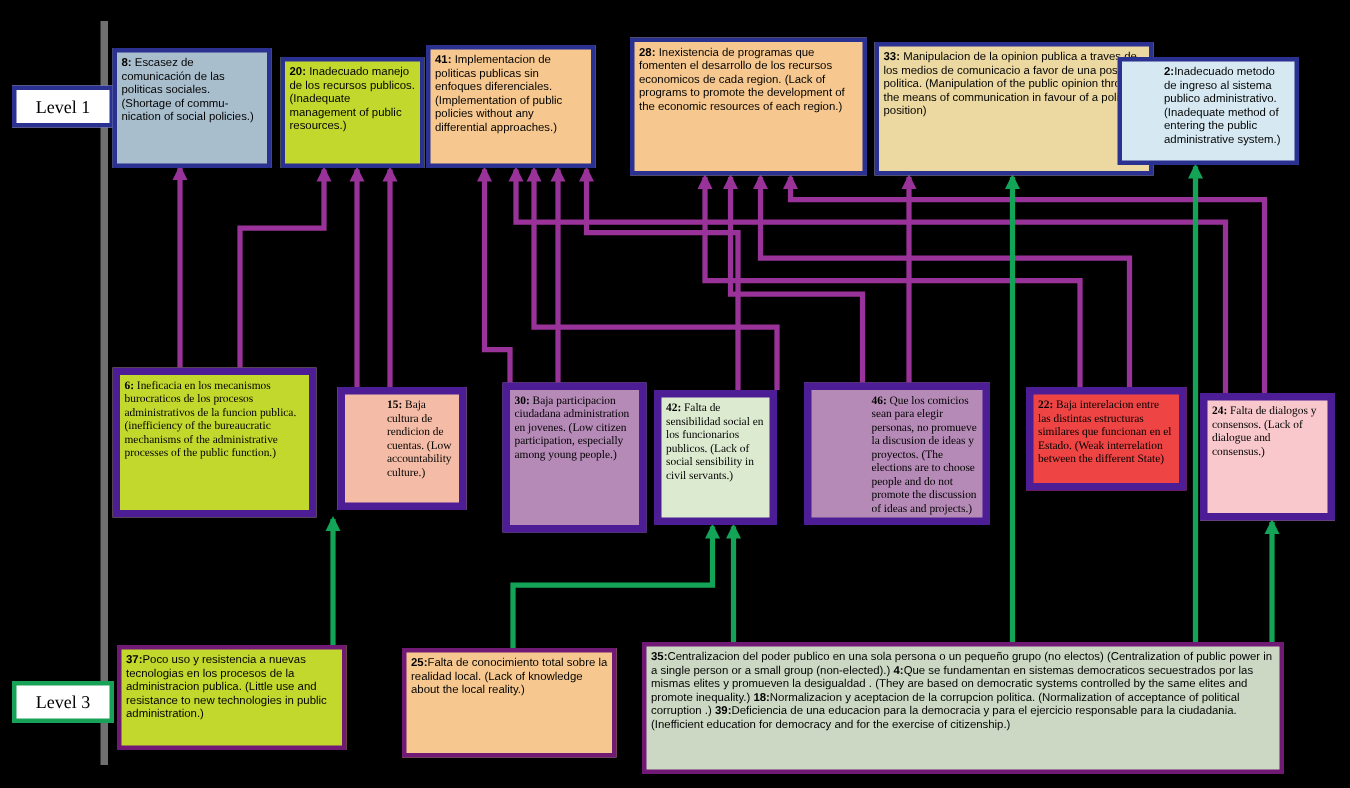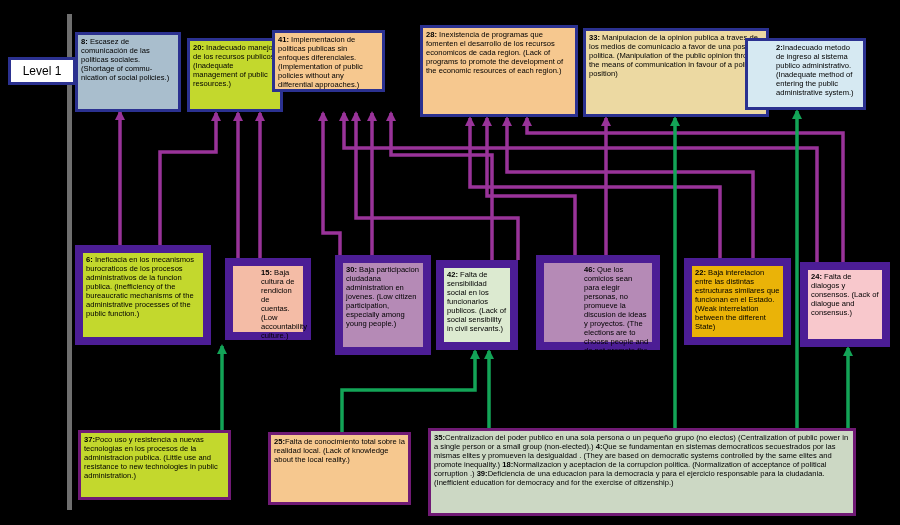--- a/index.html
+++ b/index.html
@@ -2,26 +2,26 @@
 <html><head>
 <meta charset="utf-8">
 <style>
   html,body{margin:0;padding:0;background:#000;}
   .stage{position:relative;width:900px;height:525px;background:#000;overflow:hidden;
          font-family:"Liberation Sans",sans-serif;}
   #wires{position:absolute;left:0;top:0;width:900px;height:525px;}
   .axis-bar{position:absolute;background:#6f6f6f;}
   .lvl-label{position:absolute;width:62px;height:22px;background:#fff;color:#000;
              display:flex;align-items:center;justify-content:center;
-             font-size:12px;border-style:solid;border-width:3px;}
+             font-size:12px;border-style:solid;border-width:3px;font-family:Liberation Serif, serif;}
   .node{position:absolute;box-sizing:border-box;color:#000;font-size:7.6px;
         line-height:1.18;padding:3px 3px;}
   .node b{font-weight:bold;}
   .lvl1{border:3px solid #2b3190;}
-  .lvl2{border:8px solid #4c1d95;}
+  .lvl2{border:5px solid #4c1d95;font-family:Liberation Serif, serif;}
   .lvl3{border:3px solid #701a75;}
   .bl1{border-color:#2b3190;}
   .bl2{border-color:#8e2f92;}
   .bl3{border-color:#17a258;}
 </style>
 </head>
 <body>
 
 <div class="stage">
   <svg id="wires" viewBox="0 0 900 525">
@@ -64,32 +64,35 @@
       <polyline points="797,428 797,111" fill="none" stroke="#13a457" stroke-width="3.5"></polyline>
       <path d="M792 119 L802 119 L797 109 Z" fill="#13a457"></path>
       <polyline points="848,428 848,348" fill="none" stroke="#13a457" stroke-width="3.5"></polyline>
       <path d="M843 356 L853 356 L848 346 Z" fill="#13a457"></path>
     </svg>
   <div class="axis-bar" style="left:67px;top:14px;width:5px;height:496px;"></div>
 
   <div class="lvl-label bl1" style="left:8px;top:57px;">
       <span>Level 1</span>
     </div>
+  <div class="lvl-label bl3" style="left:8px;top:454px;">
+      <span>Level 3</span>
+    </div>
 
   <div id="nodes">
       <div class="node lvl1" style="left: 75px; top: 32px; width: 106px; height: 80px; background: rgb(169, 190, 205);"><b>8:</b><span> Escasez de comunicación de las politicas sociales. (Shortage of commu- nication of social policies.)</span></div>
       <div class="node lvl1" style="left: 187px; top: 38px; width: 96px; height: 74px; background: rgb(195, 216, 45);"><b>20:</b><span> Inadecuado manejo de los recursos publicos. (Inadequate management of public resources.)</span></div>
-      <div class="node lvl1" style="left: 272px; top: 30px; width: 113px; height: 62px; background: rgb(246, 200, 143);"><b>41:</b><span> Implementacion de politicas publicas sin enfoques diferenciales. (Implementation of public policies without any differential approaches.)</span></div>
+      <div class="node lvl1" style="left: 284px; top: 30px; width: 113px; height: 82px; background: rgb(246, 200, 143);"><b>41:</b><span> Implementacion de politicas publicas sin enfoques diferenciales. (Implementation of public policies without any differential approaches.)</span></div>
       <div class="node lvl1" style="left: 420px; top: 25px; width: 158px; height: 92px; background: rgb(246, 200, 143);"><b>28:</b><span> Inexistencia de programas que fomenten el desarrollo de los recursos economicos de cada region. (Lack of programs to promote the development of the economic resources of each region.)</span></div>
       <div class="node lvl1" style="left: 583px; top: 28px; width: 186px; height: 89px; background: rgb(236, 217, 162);"><b>33:</b><span> Manipulacion de la opinion publica a traves de los medios de comunicacio a favor de una postura politica. (Manipulation of the public opinion through the means of communication in favour of a political position)</span></div>
       <div class="node lvl1" style="left: 745px; top: 38px; width: 121px; height: 72px; background: rgb(214, 233, 242); padding-left: 28px;"><b>2:</b><span>Inadecuado metodo de ingreso al sistema publico administrativo. (Inadequate method of entering the public administrative system.)</span></div>
       <div class="node lvl2" style="left: 75px; top: 245px; width: 136px; height: 100px; background: rgb(195, 216, 45);"><b>6:</b><span> Ineficacia en los mecanismos burocraticos de los procesos administrativos de la funcion publica. (inefficiency of the bureaucratic mechanisms of the administrative processes of the public function.)</span></div>
       <div class="node lvl2" style="left: 225px; top: 258px; width: 86px; height: 82px; background: rgb(244, 188, 166); padding-left: 28px;"><b>15:</b><span> Baja cultura de rendicion de cuentas. (Low accountability culture.)</span></div>
       <div class="node lvl2" style="left: 335px; top: 255px; width: 96px; height: 100px; background: rgb(181, 138, 182);"><b>30:</b><span> Baja participacion ciudadana administration en jovenes. (Low citizen participation, especially among young people.)</span></div>
       <div class="node lvl2" style="left: 436px; top: 260px; width: 82px; height: 90px; background: rgb(220, 234, 208);"><b>42:</b><span> Falta de sensibilidad social en los funcionarios publicos. (Lack of social sensibility in civil servants.)</span></div>
       <div class="node lvl2" style="left: 536px; top: 255px; width: 124px; height: 95px; background: rgb(181, 138, 182); padding-left: 40px;"><b>46:</b><span> Que los comicios sean para elegir personas, no promueve la discusion de ideas y proyectos. (The elections are to choose people and do not promote the discussion of ideas and projects.)</span></div>
-      <div class="node lvl2" style="left: 684px; top: 258px; width: 107px; height: 87px; background: #eab308;"><b>22:</b><span> Baja interelacion entre las distintas estructuras similares que funcionan en el Estado. (Weak interrelation between the different State)</span></div>
+      <div class="node lvl2" style="left: 684px; top: 258px; width: 107px; height: 69px; background: #ef4444;"><b>22:</b><span> Baja interelacion entre las distintas estructuras similares que funcionan en el Estado. (Weak interrelation between the different State)</span></div>
       <div class="node lvl2" style="left: 800px; top: 262px; width: 90px; height: 85px; background: rgb(248, 200, 204);"><b>24:</b><span> Falta de dialogos y consensos. (Lack of dialogue and consensus.)</span></div>
       <div class="node lvl3" style="left: 78px; top: 430px; width: 153px; height: 70px; background: rgb(195, 216, 45);"><b>37:</b><span>Poco uso y resistencia a nuevas tecnologias en los procesos de la administracion publica. (Little use and resistance to new technologies in public administration.)</span></div>
       <div class="node lvl3" style="left: 268px; top: 432px; width: 143px; height: 73px; background: rgb(246, 200, 143);"><b>25:</b><span>Falta de conocimiento total sobre la realidad local. (Lack of knowledge about the local reality.)</span></div>
       <div class="node lvl3" style="left: 428px; top: 428px; width: 428px; height: 88px; background: rgb(204, 216, 196);"><b>35:</b><span>Centralizacion del poder publico en una sola persona o un pequeño grupo (no electos) (Centralization of public power in a single person or a small group (non-elected).) </span><b>4:</b><span>Que se fundamentan en sistemas democraticos secuestrados por las mismas elites y promueven la desigualdad . (They are based on democratic systems controlled by the same elites and promote inequality.) </span><b>18:</b><span>Normalizacion y aceptacion de la corrupcion politica. (Normalization of acceptance of political corruption .) </span><b>39:</b><span>Deficiencia de una educacion para la democracia y para el ejercicio responsable para la ciudadania. (Inefficient education for democracy and for the exercise of citizenship.)</span></div>
     </div>
 </div>
 
 </body></html>

